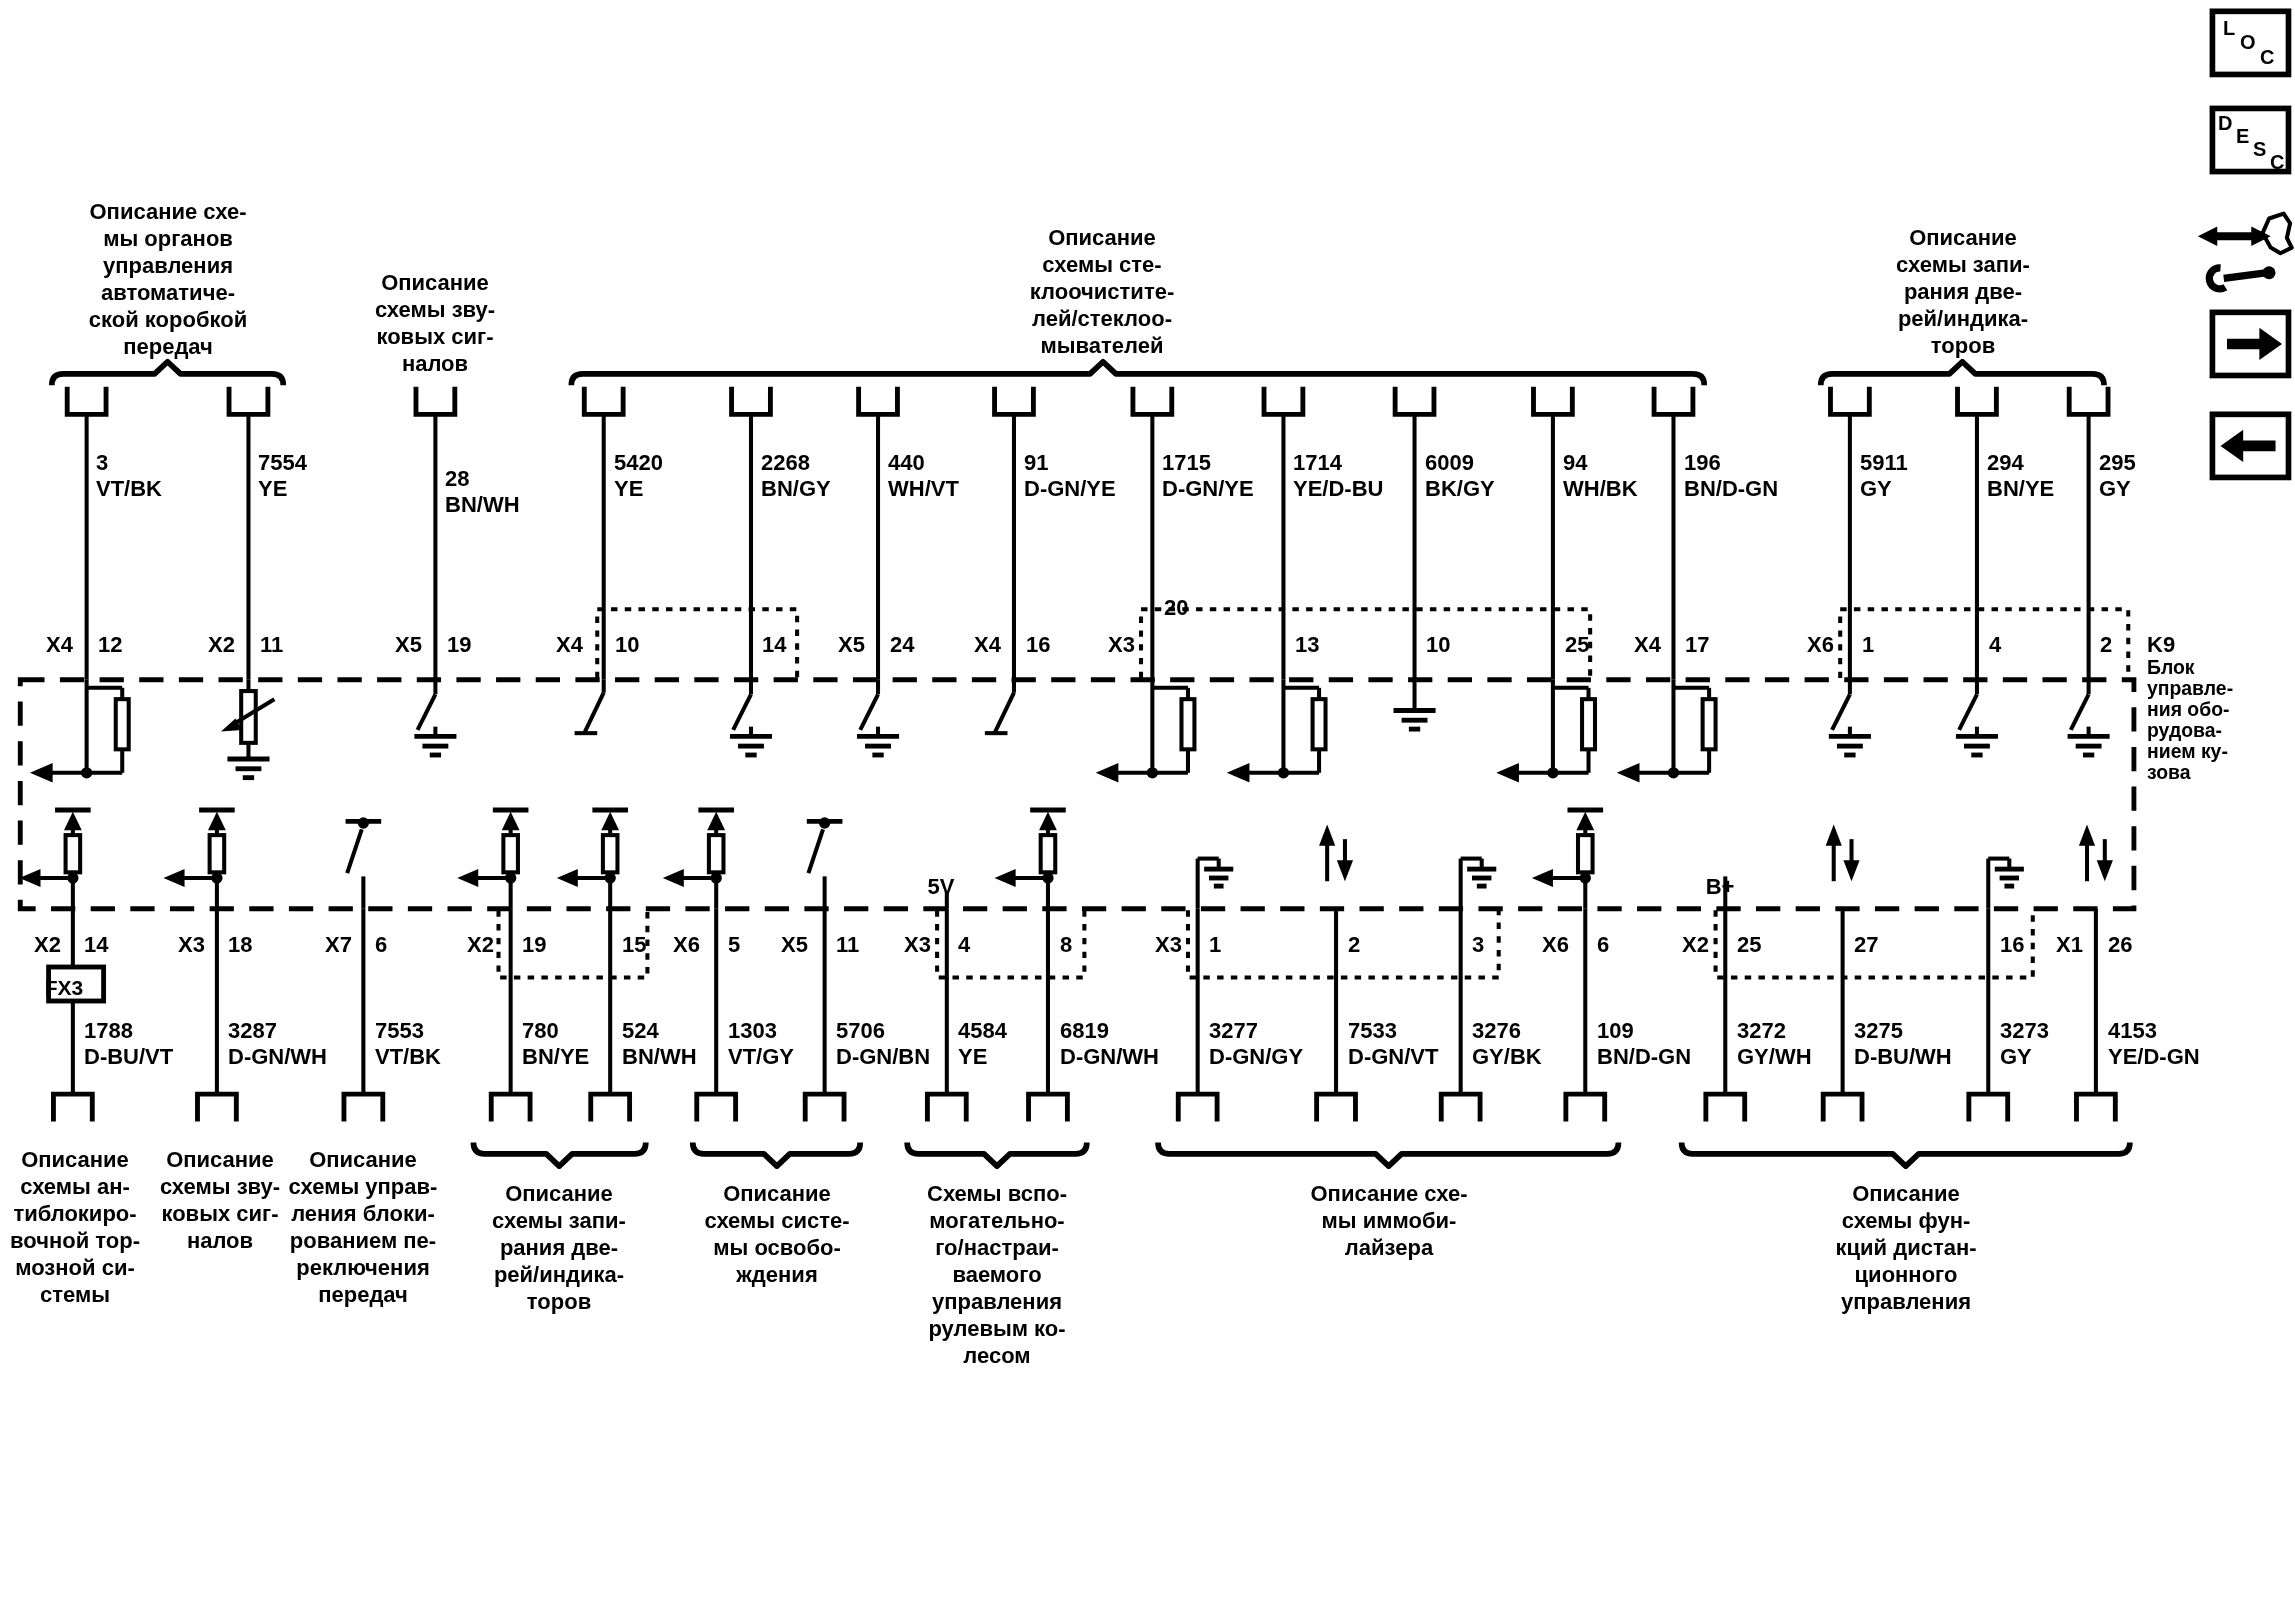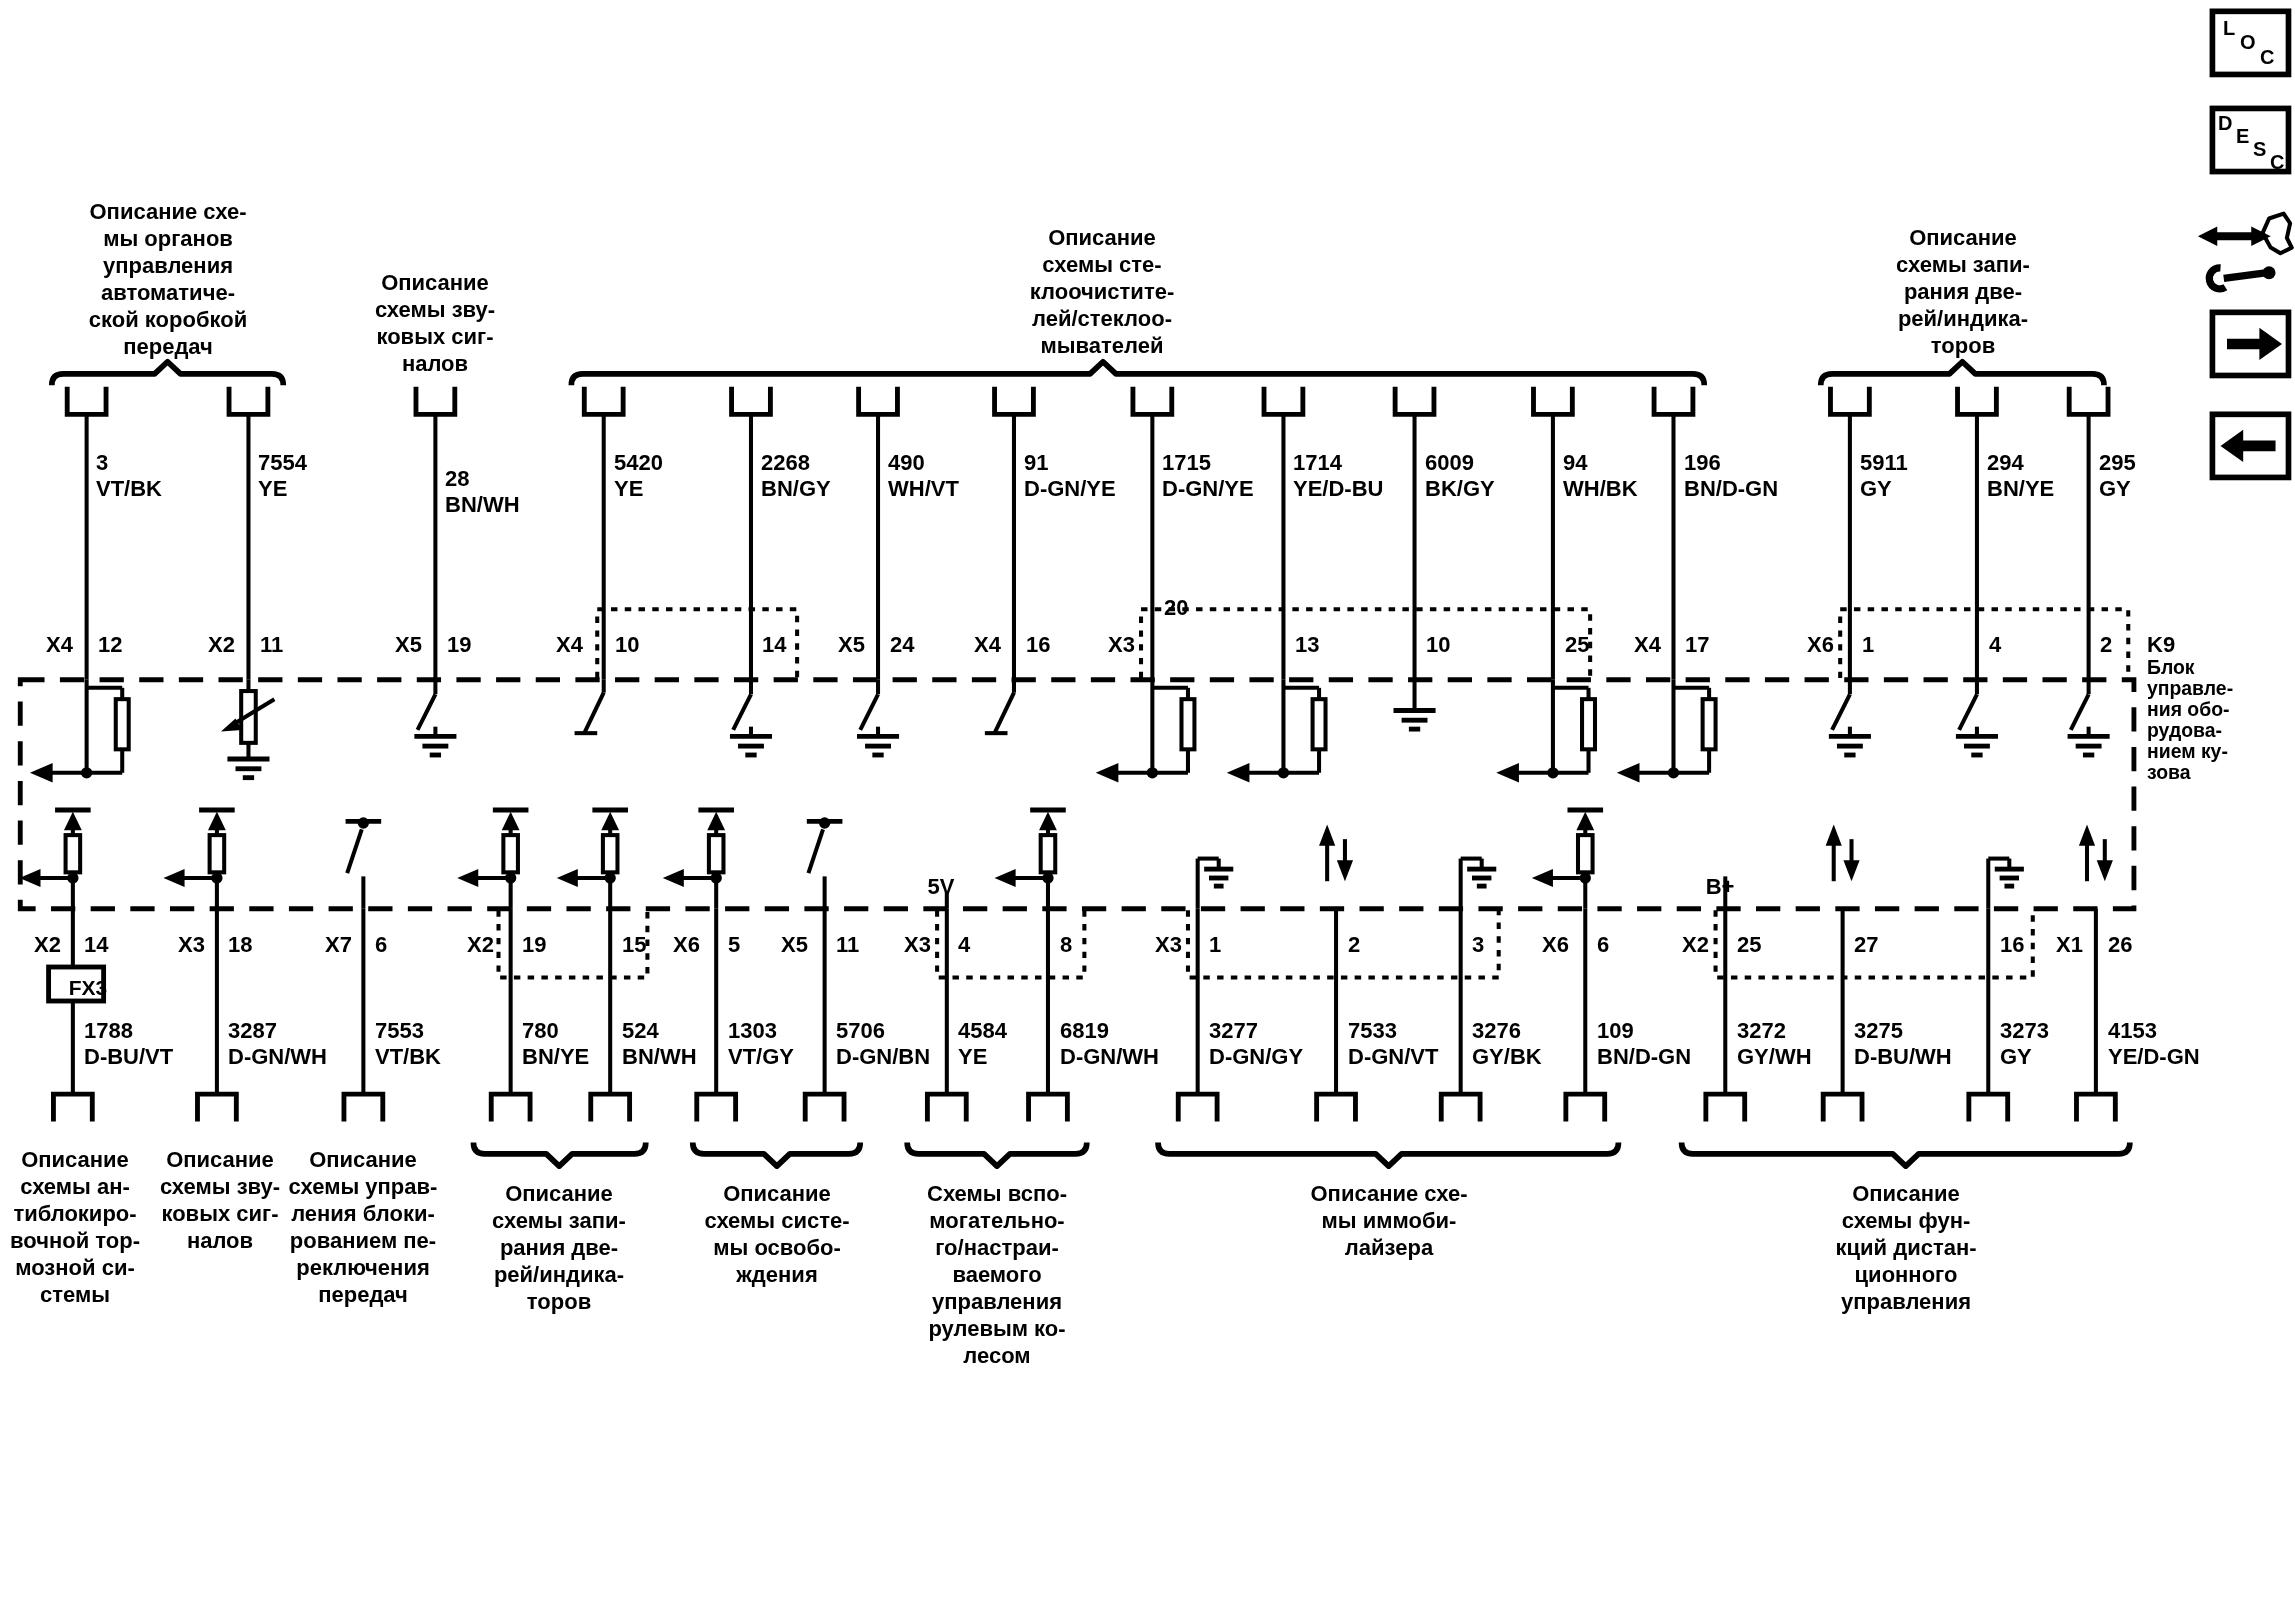--- a/index.html
+++ b/index.html
@@ -299,21 +299,21 @@
 схемы запи-
 рания две-
 рей/индика-
 торов</div>
 
 <div class="t wl2" style="left:96px;top:450px"><div>3</div><div>VT/BK</div></div>
 <div class="t wl2" style="left:258px;top:450px"><div>7554</div><div>YE</div></div>
 <div class="t wl2" style="left:445px;top:466px"><div>28</div><div>BN/WH</div></div>
 <div class="t wl2" style="left:614px;top:450px"><div>5420</div><div>YE</div></div>
 <div class="t wl2" style="left:761px;top:450px"><div>2268</div><div>BN/GY</div></div>
-<div class="t wl2" style="left:888px;top:450px"><div>490</div><div>WH/VT</div></div>
+<div class="t wl2" style="left:888px;top:450px"><div>440</div><div>WH/VT</div></div>
 <div class="t wl2" style="left:1024px;top:450px"><div>91</div><div>D-GN/YE</div></div>
 <div class="t wl2" style="left:1162px;top:450px"><div>1715</div><div>D-GN/YE</div></div>
 <div class="t wl2" style="left:1293px;top:450px"><div>1714</div><div>YE/D-BU</div></div>
 <div class="t wl2" style="left:1425px;top:450px"><div>6009</div><div>BK/GY</div></div>
 <div class="t wl2" style="left:1563px;top:450px"><div>94</div><div>WH/BK</div></div>
 <div class="t wl2" style="left:1684px;top:450px"><div>196</div><div>BN/D-GN</div></div>
 <div class="t wl2" style="left:1860px;top:450px"><div>5911</div><div>GY</div></div>
 <div class="t wl2" style="left:1987px;top:450px"><div>294</div><div>BN/YE</div></div>
 <div class="t wl2" style="left:2099px;top:450px"><div>295</div><div>GY</div></div>
 
@@ -345,21 +345,21 @@
 <div class="t" style="left:2147px;top:631px">K9</div>
 <div class="t k9d" style="left:2147px;top:657px">Блок
 управле-
 ния обо-
 рудова-
 нием ку-
 зова</div>
 
 <div class="t ctr" style="left:941px;top:873px">5V</div>
 <div class="t ctr" style="left:1720px;top:873px">B+</div>
-<div class="t ctr fx" style="left:88px;top:974px">FX3</div>
+<div class="t ctr fx" style="left:64px;top:974px">FX3</div>
 
 <div class="t rt" style="left:-44px;top:931px">X2</div>
 <div class="t" style="left:84px;top:931px">14</div>
 <div class="t rt" style="left:100px;top:931px">X3</div>
 <div class="t" style="left:228px;top:931px">18</div>
 <div class="t rt" style="left:247px;top:931px">X7</div>
 <div class="t" style="left:375px;top:931px">6</div>
 <div class="t rt" style="left:389px;top:931px">X2</div>
 <div class="t" style="left:522px;top:931px">19</div>
 <div class="t" style="left:622px;top:931px">15</div>

